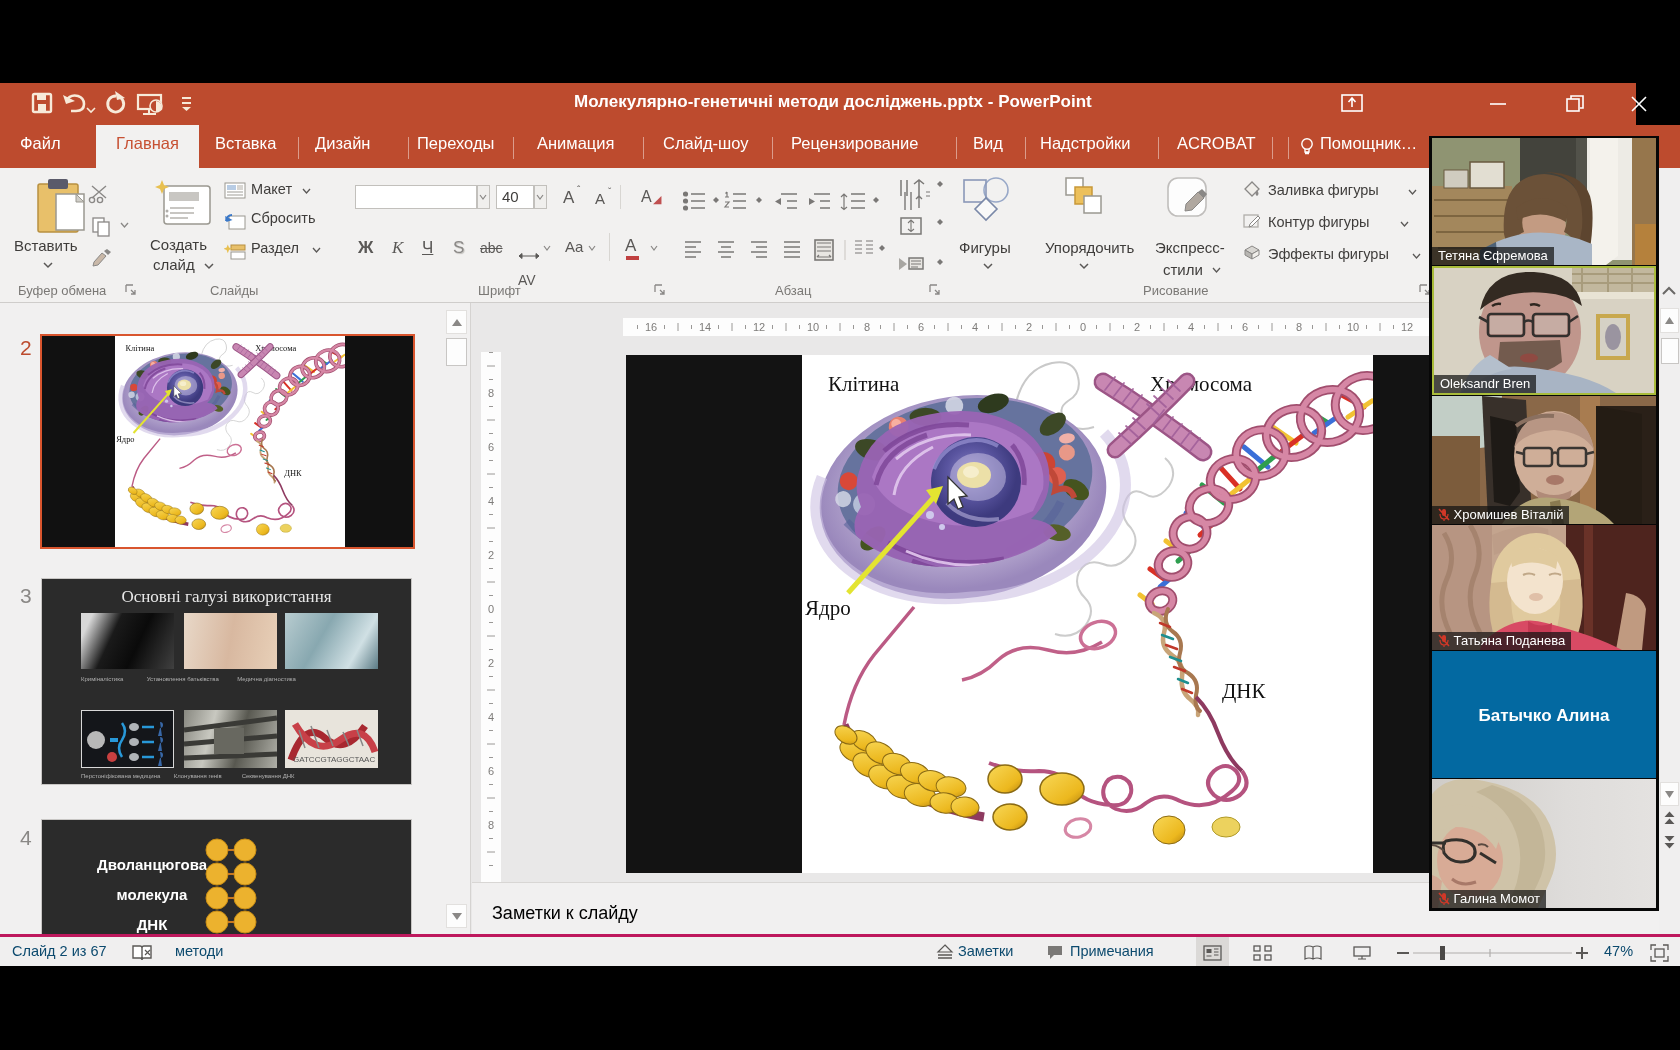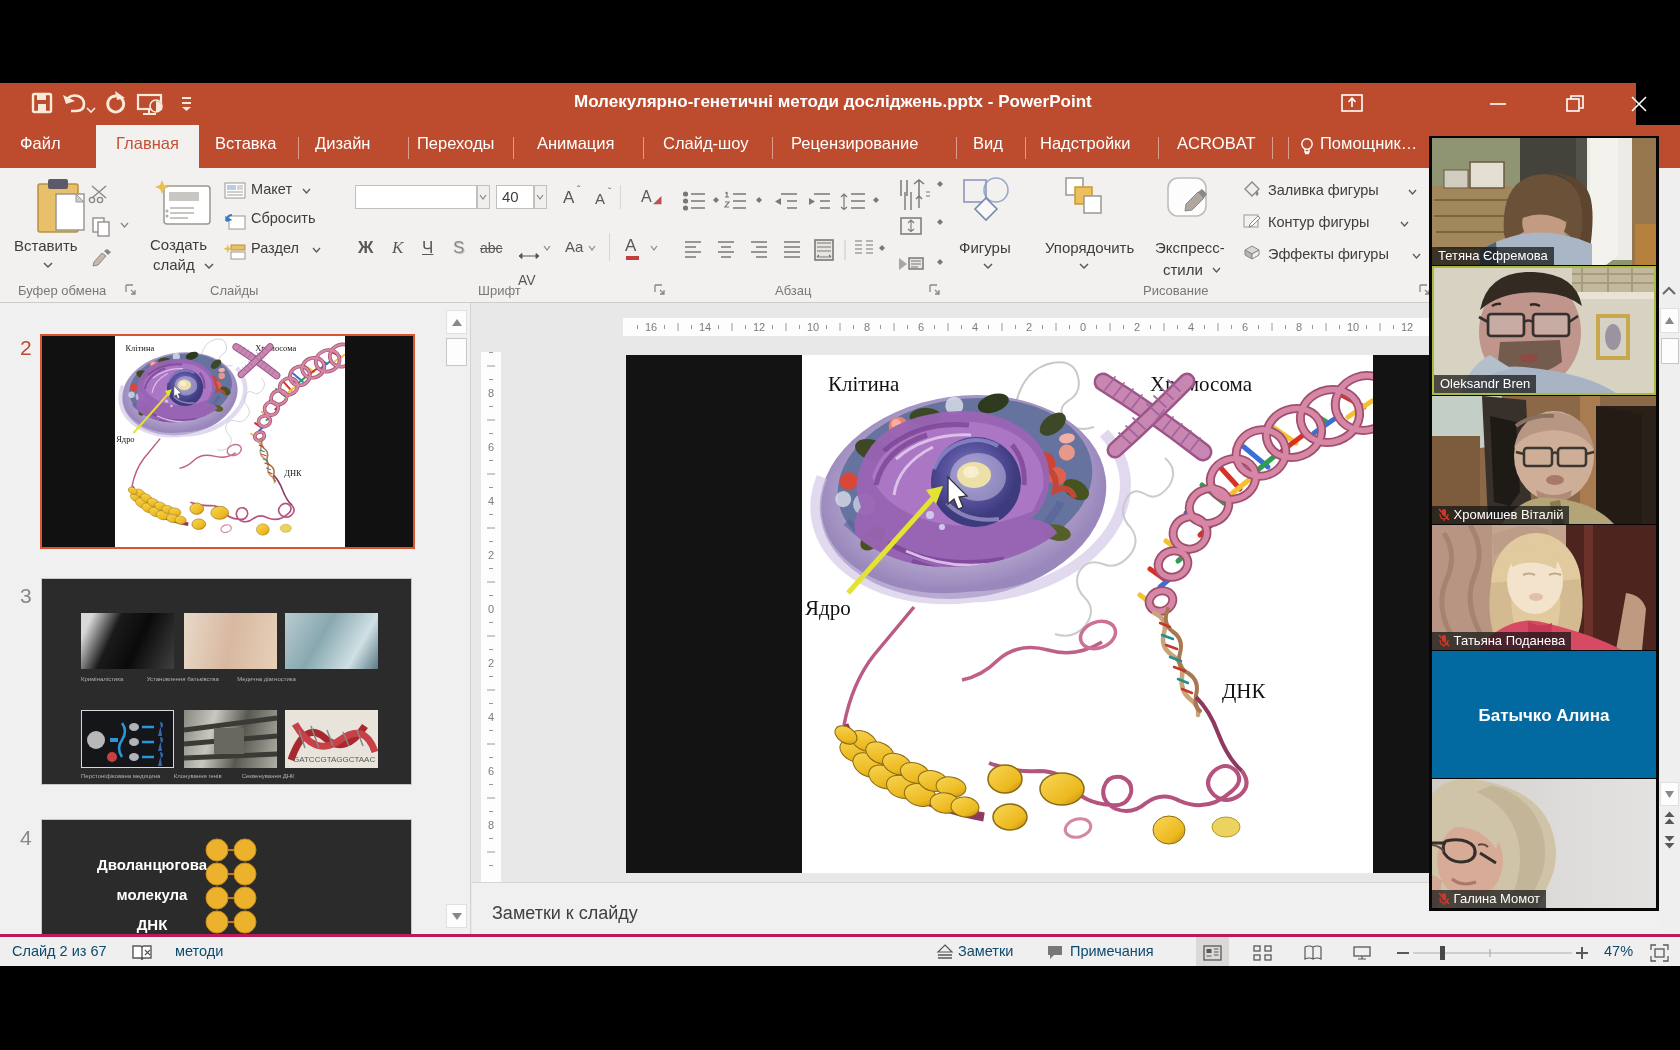--- a/index.html
+++ b/index.html
@@ -582,21 +582,21 @@
         <ellipse cx="208" cy="462" rx="17" ry="13" fill="url(#beadg)" stroke="#8a6a14" stroke-width="1.5"></ellipse>
         <ellipse cx="260" cy="434" rx="22" ry="16" fill="url(#beadg)" stroke="#8a6a14" stroke-width="1.5"></ellipse>
         <ellipse cx="276" cy="473" rx="13" ry="9" fill="none" stroke="#d687a5" stroke-width="3" transform="rotate(-15 276 473)"></ellipse>
         <ellipse cx="367" cy="475" rx="16" ry="14" fill="url(#beadg)" stroke="#8a6a14"></ellipse>
         <ellipse cx="424" cy="472" rx="14" ry="10" fill="#ecd25e" stroke="#b09a28"></ellipse>
       </g>
     </svg>
     <div class="pillar" style="left:747px;width:56px;"></div>
   </div>
   <div class="abs" id="notes">
-    <span style="position:absolute;left:20px;top:20px;font-size:18px;color:#404040;">Заметки к слайду</span>
+    <span style="position:absolute;left:20px;top:20px;font-size:18px;color:#000000;">Заметки к слайду</span>
   </div>
 
   <div class="abs" id="statusbar">
     <span style="position:absolute;left:12px;top:6px;">Слайд 2 из 67</span>
     <span style="position:absolute;left:175px;top:6px;">методи</span>
     <svg style="position:absolute;left:131px;top:7px;" width="24" height="18" viewBox="0 0 24 18">
       <path d="M2 2 h7 q2 0 2 2 v12 q0 -2 -2 -2 h-7 z M20 2 h-7 q-2 0 -2 2 v12 q0 -2 2 -2 h7 z" fill="#fff" stroke="#5a5856" stroke-width="1.4"></path>
       <path d="M14 6 l5 5 M19 6 l-5 5" stroke="#5a5856" stroke-width="1.2"></path>
     </svg>
     <svg style="position:absolute;left:936px;top:7px;" width="18" height="17" viewBox="0 0 18 17">
@@ -683,20 +683,21 @@
   <span class="abs" style="left:20px;top:336px;font-size:21px;color:#bc4b2e;">2</span>
   <div class="abs" style="left:40px;top:334px;width:375px;height:215px;background:#111;border:2px solid #d9552e;">
     <div style="position:absolute;left:73px;top:0px;width:230px;height:211px;background:#fff;overflow:hidden;">
       <svg width="230" height="211" viewBox="0 0 571 518" preserveAspectRatio="none">
           <use href="#cellpic"></use>
         </svg>
     </div>
   </div>
   <span class="abs" style="left:20px;top:584px;font-size:21px;color:#8a8886;">3</span>
   <div class="abs" style="left:41px;top:578px;width:371px;height:207px;background:#2b2b2b;border:1px solid #c8c6c4;">
+    <div style="position:absolute;left:0;top:8px;width:100%;text-align:center;color:#e8e8e8;font-size:17px;font-family:'Liberation Serif',serif;">Основні галузі використання</div>
     <div style="position:absolute;left:39px;top:34px;width:93px;height:56px;background:linear-gradient(115deg,#d8d8d8 10%,#1a1a1a 35%,#0a0a0a 60%,#404040 100%);"></div>
     <div style="position:absolute;left:142px;top:34px;width:93px;height:56px;background:linear-gradient(100deg,#e8d8c8,#d8b8a0 50%,#e8d0b8);"></div>
     <div style="position:absolute;left:243px;top:34px;width:93px;height:56px;background:linear-gradient(120deg,#b8ccd0,#88a8b0 40%,#d0e0e4 75%,#5a7a84);"></div>
     <div style="position:absolute;left:39px;top:97px;width:100%;color:#b0b0b0;font-size:6px;">Криміналістика&nbsp;&nbsp;&nbsp;&nbsp;&nbsp;&nbsp;&nbsp;&nbsp;&nbsp;&nbsp;&nbsp;&nbsp;&nbsp;&nbsp;Установлення батьківства&nbsp;&nbsp;&nbsp;&nbsp;&nbsp;&nbsp;&nbsp;&nbsp;&nbsp;&nbsp;&nbsp;Медична діагностика</div>
     <div style="position:absolute;left:39px;top:131px;width:93px;height:58px;background:#14161a;border:1px solid #d8d8d8;">
       <svg width="93" height="58">
           <circle cx="14" cy="29" r="9" fill="#b8b8b8"></circle>
           <path d="M28 29 h8" stroke="#2898d8" stroke-width="4"></path>
           <path d="M40 12 q6 8 0 17 q-6 8 0 17" stroke="#2898d8" stroke-width="2.5" fill="none"></path>
           <g fill="#b0b4b8">

